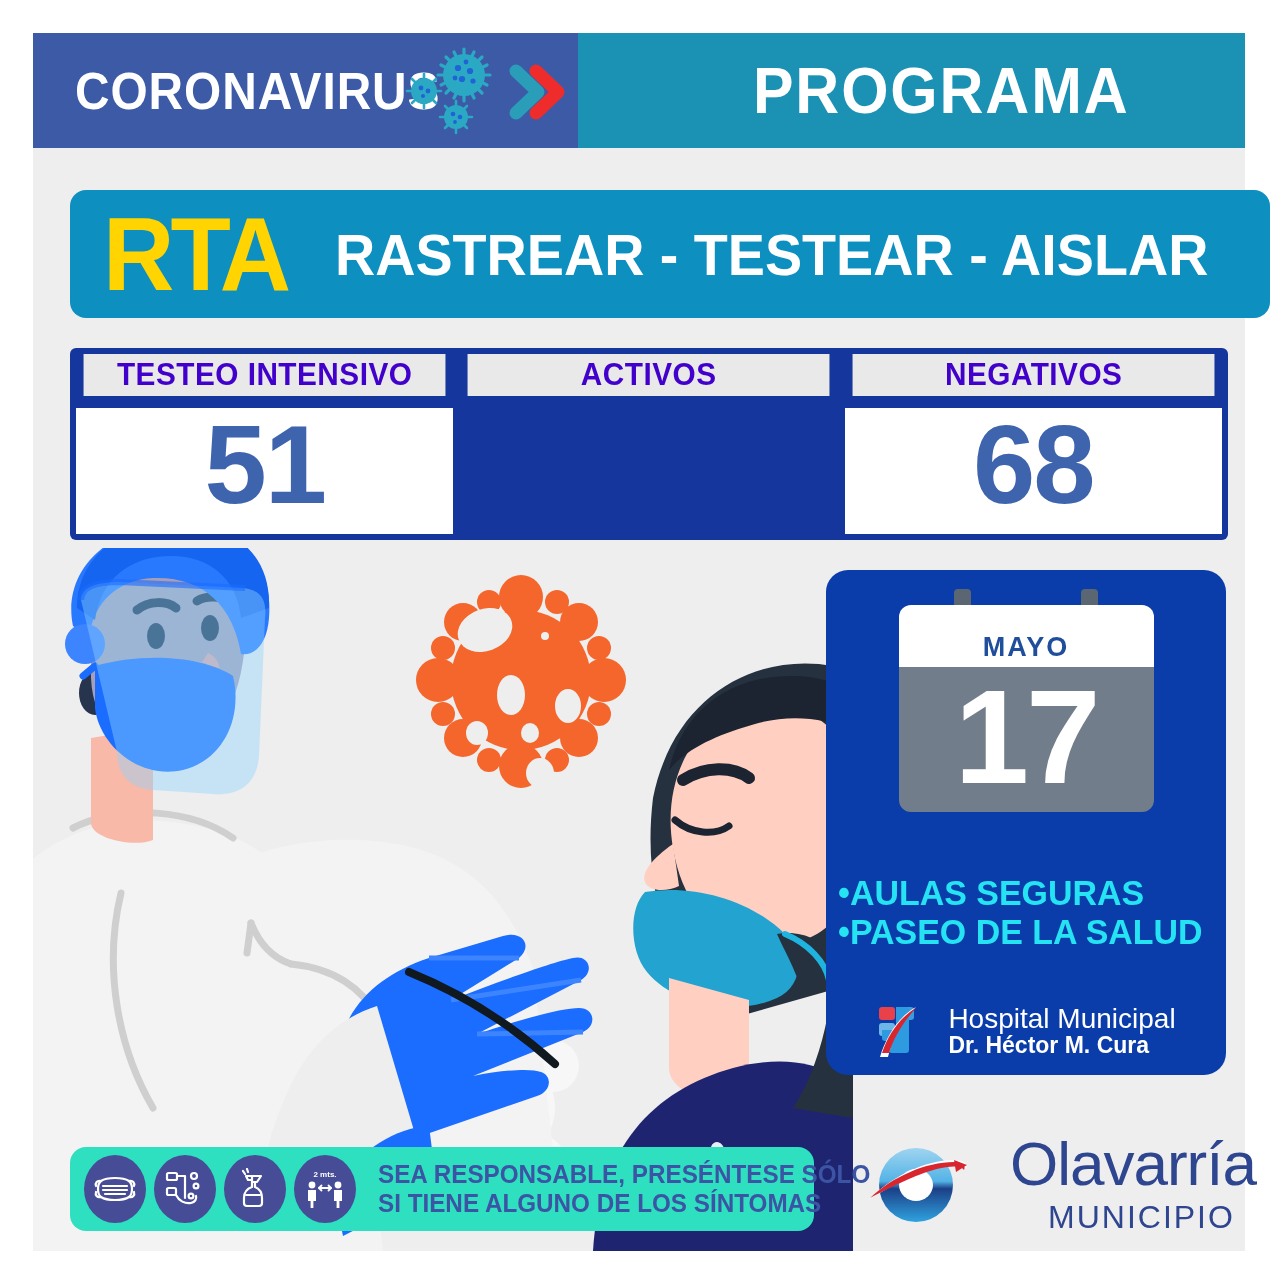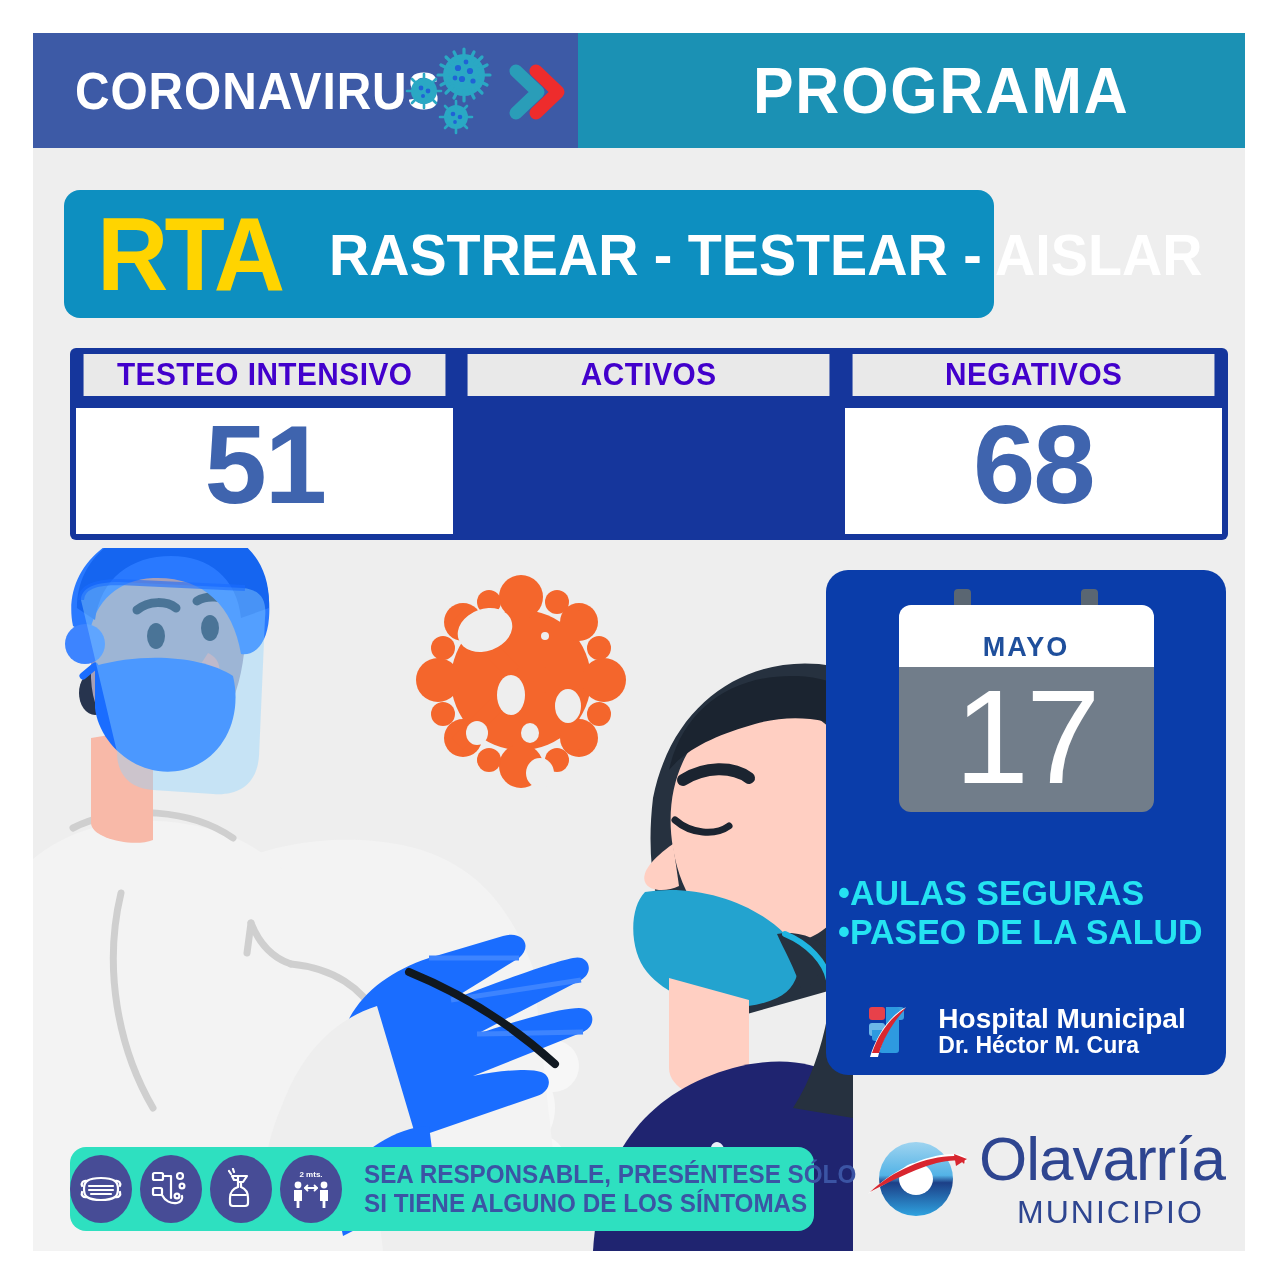--- a/index.html
+++ b/index.html
@@ -41,21 +41,21 @@
     color:#ffffff;font-weight:bold;font-size:64px;letter-spacing:2px;
     font-family:"Liberation Sans", sans-serif;
     transform:scaleX(0.95);
     margin-left:60px;
   }
   .germs{position:absolute;right:66px;top:14px;width:110px;height:90px;}
   .chevrons{position:absolute;right:8px;top:28px;width:62px;height:62px;}
 
   
   .rta{
-    position:absolute;left:56px;top:182px;width:930px;height:128px;
+    position:absolute;left:62px;top:182px;width:1200px;height:128px;
     background:#0d8fc0;border-radius:16px;
     display:flex;align-items:center;
   }
   .rta-tag{
     color:#ffd400;font-size:104px;font-weight:bold;line-height:1;
     margin-left:33px;letter-spacing:-4px;
     transform:scaleX(0.95);transform-origin:left center;
     font-family:"Liberation Sans", sans-serif;
   }
   .rta-sub{
@@ -117,67 +117,67 @@
   .cal-month{
     color:#1f4f9c;font-weight:bold;font-size:27px;letter-spacing:2px;
     padding-bottom:4px;font-family:"Liberation Sans", sans-serif;
   }
   .cal-body{
     position:absolute;top:70px;left:0;width:255px;height:145px;
     background:#717d8a;border-radius:0 0 12px 12px;
     display:flex;align-items:center;justify-content:center;
   }
   .cal-day{
-    color:#ffffff;font-weight:normal;font-size:134px;line-height:1;
+    color:#ffffff;font-weight:bold;font-size:134px;line-height:1;
     letter-spacing:-3px;font-family:"Liberation Sans", sans-serif;
     padding-bottom:6px;
   }
   .cal-lines{margin-top:54px;text-align:left;}
   .cal-line{
     color:#25e3f2;font-weight:bold;font-size:35px;line-height:1.12;
     white-space:nowrap;font-family:"Liberation Sans", sans-serif;
     transform:scaleX(0.97);transform-origin:left center;
   }
   .hosp{
     display:flex;align-items:center;margin-top:50px;
   }
   .hosp-logo{width:60px;height:60px;flex:none;}
   .hosp-txt{margin-left:12px;}
   .hosp-1{
-    color:#ffffff;font-weight:bold;font-size:28px;line-height:1.05;
+    color:#ffffff;font-weight:normal;font-size:28px;line-height:1.05;
     font-family:"Liberation Sans", sans-serif;
   }
   .hosp-2{
     color:#ffffff;font-weight:bold;font-size:23px;line-height:1.1;
     font-family:"Liberation Sans", sans-serif;
   }
 
   
   .botbar{
     position:absolute;left:62px;top:1139px;width:744px;height:84px;
     background:#2ee0c0;border-radius:16px;
-    display:flex;align-items:center;box-sizing:border-box;
+    display:flex;align-items:center;padding-left:14px;box-sizing:border-box;
   }
   .bicon{
     width:62px;height:68px;border-radius:50%;background:#474c96;
     margin-right:8px;flex:none;display:flex;align-items:center;justify-content:center;
   }
   .bicon svg{display:block;}
   .bot-txt{margin-left:14px;}
   .bot-line{
     color:#3b54a4;font-weight:bold;font-size:25px;line-height:1.15;
     letter-spacing:0px;white-space:nowrap;
     font-family:"Liberation Sans", sans-serif;
     transform:scaleX(0.97);transform-origin:left center;
   }
 
   
   .olav{
     position:absolute;left:860px;top:1120px;width:350px;height:110px;
-    display:flex;align-items:flex-start;
+    display:flex;align-items:center;gap:31px;
   }
   .olav-mark{width:105px;height:95px;flex:none;margin-top:4px;}
   .olav-txt{margin-left:6px;}
   .olav-1{
     color:#2e4590;font-size:62px;line-height:1;font-weight:normal;
     font-family:"Liberation Sans", sans-serif;letter-spacing:-1px;
   }
   .olav-2{
     color:#2e4590;font-size:32px;line-height:1;letter-spacing:2px;
     margin-top:6px;margin-left:38px;

